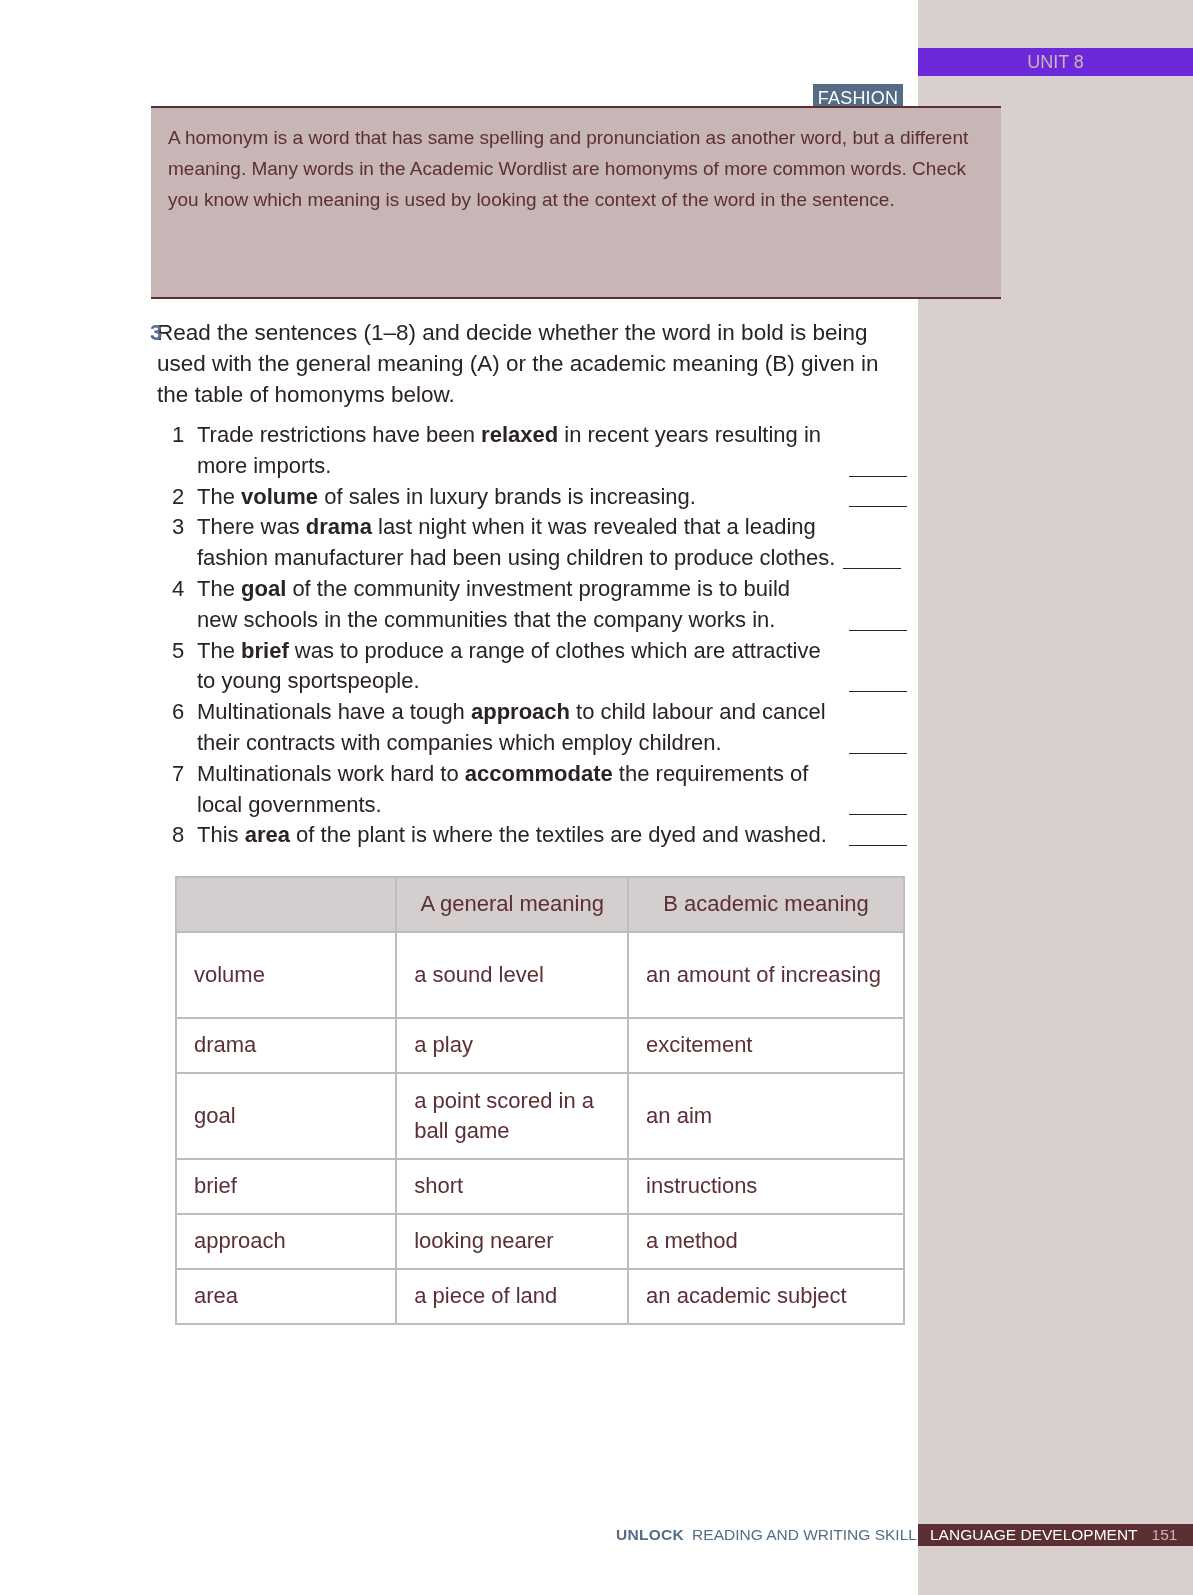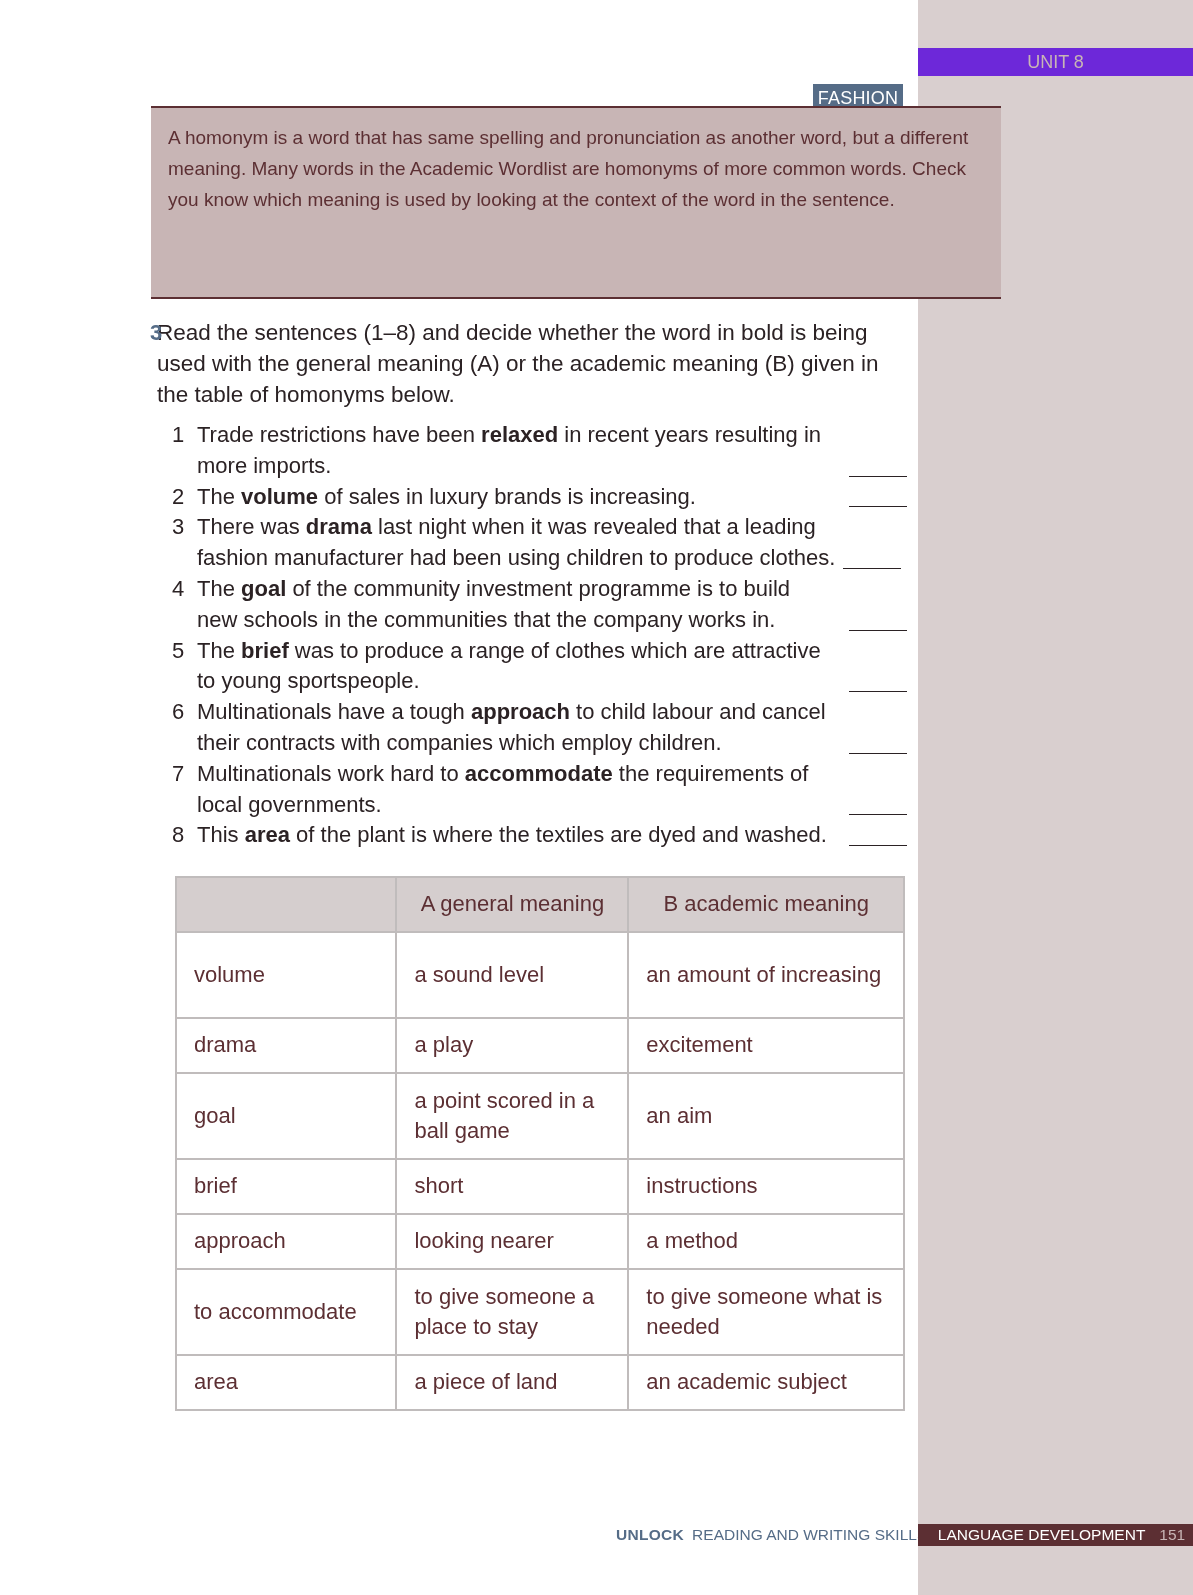--- a/index.html
+++ b/index.html
@@ -34,21 +34,21 @@
   table.homs td, table.homs th { border: 2px solid #c0bcbc; font-size: 22px; line-height: 30.5px; font-weight: normal;
                                  text-align: left; vertical-align: middle; padding: 0 10px 0 17px; }
   table.homs th { background: #d5cece; height: 55px; text-align: center; padding: 0 6px; color: #5c2f33; }
   table.homs td { height: 55px; }
   table.homs tr.tall td { height: 86px; }
   .c1 { width: 221px; } .c2 { width: 233px; } .c3 { width: 277px; }
 
   .footer-left { position: absolute; left: 616px; top: 1524px; height: 22px; line-height: 22px; font-size: 15.5px; color: #556c87; white-space: nowrap; }
   .footer-left .brand { font-weight: bold; letter-spacing: 0.3px; margin-right: 8px; }
   .footer-bar { position: absolute; left: 918px; top: 1524px; width: 275px; height: 22px; background: #5c2f33; color: #ffffff;
-                font-size: 15.5px; line-height: 22px; padding-left: 12px; white-space: nowrap; text-align: center; }
+                font-size: 15.5px; line-height: 22px; padding-left: 12px; white-space: nowrap; }
   .footer-bar .pg { color: #c8b5b5; margin-left: 14px; }
 </style>
 </head>
 <body>
 
 <div class="sidebar"></div>
 
 <div class="hdr-tab">FASHION</div>
 <div class="hdr-bar">UNIT 8</div>
 
@@ -131,25 +131,20 @@
     <tr>
       <td>brief</td>
       <td>short</td>
       <td>instructions</td>
     </tr>
     <tr>
       <td>approach</td>
       <td>looking nearer</td>
       <td>a method</td>
     </tr>
-    <tr class="tall">
-      <td>to accommodate</td>
-      <td>to give someone a place to stay</td>
-      <td>to give someone what is needed</td>
-    </tr>
     <tr>
       <td>area</td>
       <td>a piece of land</td>
       <td>an academic subject</td>
     </tr>
   </tbody>
 </table>
 
 <div class="footer-left">
   <span class="brand">UNLOCK</span><span>READING AND WRITING SKILLS 3</span>

